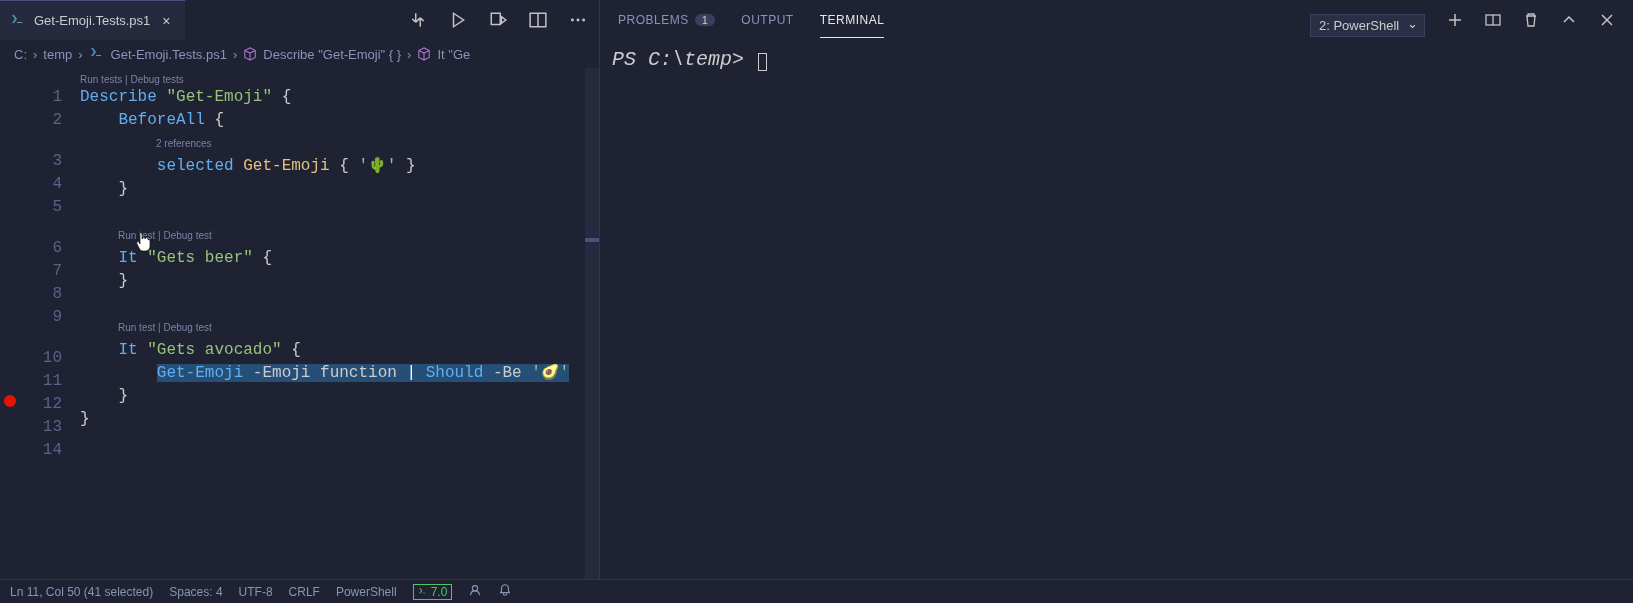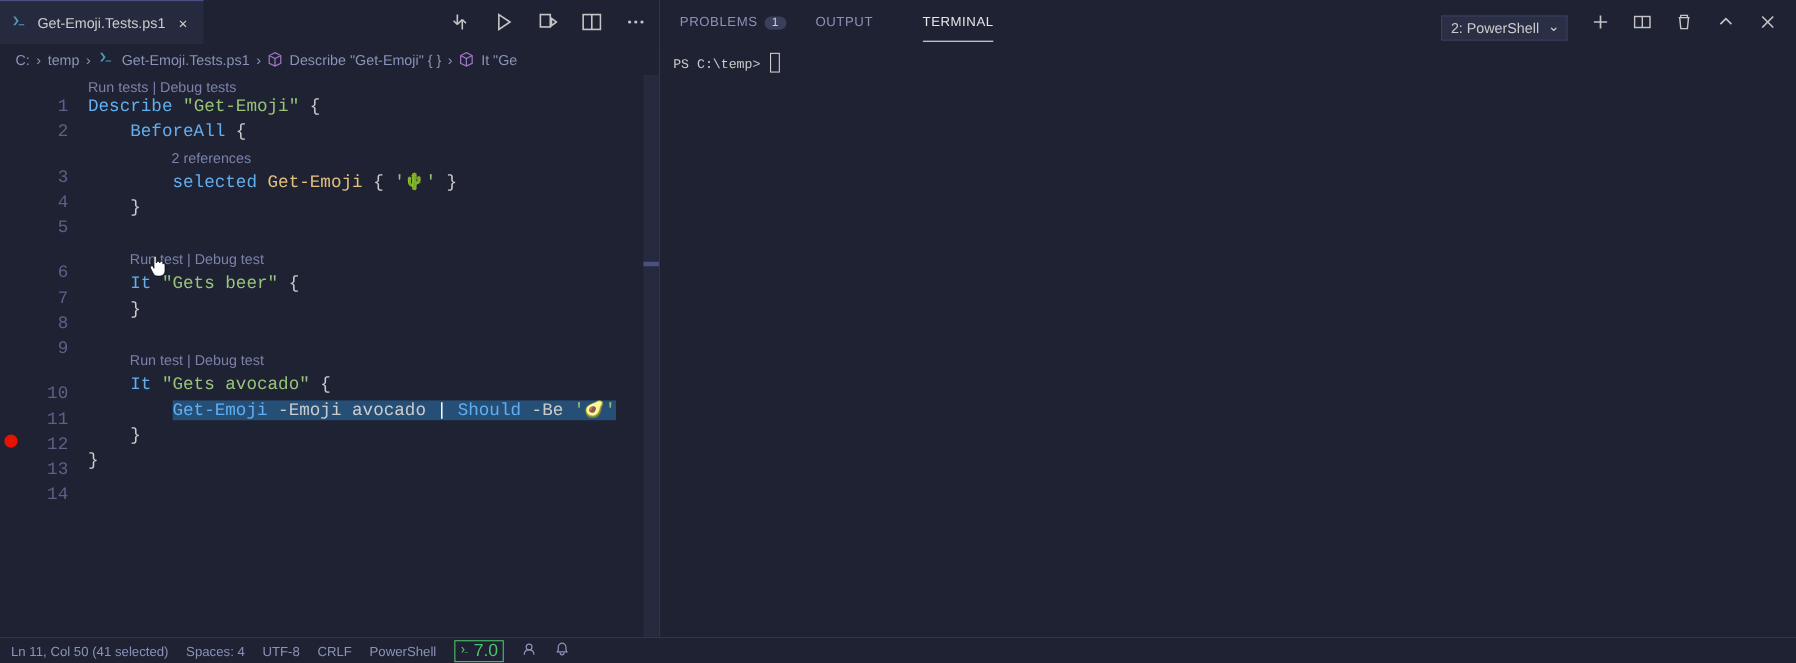--- a/index.html
+++ b/index.html
@@ -96,21 +96,21 @@
   text-align: right;
   color: #5a6288;
   padding-right: 18px;
   user-select: none;
 }
 .gutter div, .code-content > div { height: 23px; line-height: 23px; }
 .code-content { flex:1; position: relative; }
 .codelens {
   position: absolute;
   color: #7a82a8;
-  font-size: 13px;
+  font-size: 10px;
   font-family: "Segoe UI", sans-serif;
   height: 18px;
   line-height: 18px;
 }
 .codelens a { cursor: pointer; }
 .line { white-space: pre; position: relative; }
 .k-cmd { color: #61afef; }
 .k-param { color: #cccccc; }
 .k-str { color: #98c379; }
 .k-punc { color: #cccccc; }
@@ -147,21 +147,20 @@
 .panel-tab {
   color: #8a93b8;
   font-size: 12px;
   letter-spacing: 0.5px;
   cursor: pointer;
   padding: 10px 0;
 }
 .panel-tab.active {
   color: #e7e7e7;
   border-bottom: 1px solid #e7e7e7;
-  margin-left: 19px;
 }
 .badge {
   background: #3a3f5c;
   color: #cccccc;
   border-radius: 10px;
   padding: 0 7px;
   font-size: 11px;
   margin-left: 6px;
 }
 .panel-actions {
@@ -183,43 +182,44 @@
   content: "⌄";
   position: absolute;
   right: 7px; top: 2px;
   color: #cccccc;
   pointer-events:none;
 }
 .panel-actions .picon { width:16px; height:16px; cursor:pointer; color:#c5c5c5; display:flex; align-items:center; justify-content:center;}
 .terminal-body {
   flex: 1;
   font-family: Consolas, "Courier New", monospace;
-  font-size: 12px;
+  font-size: 20px;
   padding: 8px 12px;
   color: #cccccc;
+  font-style: italic;
 }
 .term-cursor { display:inline-block; width:9px; height:18px; border:1px solid #cccccc; vertical-align: text-bottom; margin-left:2px;}
 .status-bar {
   height: 24px;
   background: #1e2233;
   border-top: 1px solid #303550;
   display: flex;
   align-items: center;
   justify-content: flex-start;
   padding: 0 10px;
   gap: 16px;
   font-size: 12px;
   color: #8a93b8;
 }
 .status-bar .item { cursor: pointer; }
 .status-bar .ps-badge {
   color: #4ec36a;
   border: 1px solid #4ec36a;
   padding: 0 4px;
-  font-size: 16px;
+  font-size: 12px;
   display:flex; align-items:center; gap:3px;
 }
 .cursor-hand {
   position: absolute;
   width: 16px; height: 20px;
   pointer-events: none;
   z-index: 100;
 }
 </style>
 </head>
@@ -328,21 +328,21 @@
         <div class="codelens" style="position:relative; left:76px;"><span>2 references</span></div>
         <div class="line">        <span class="k-cmd">selected</span><span class="k-func"> Get-Emoji </span><span class="k-punc">{ </span><span class="k-str">'</span><span class="emoji">🌵</span><span class="k-str">'</span><span class="k-punc"> }</span></div>
         <div class="line">    <span class="k-punc">}</span></div>
         <div class="line"> </div>
         <div class="codelens" style="position:relative; left:38px;"><a>Run test</a> | <a>Debug test</a></div>
         <div class="line">    <span class="k-cmd">It</span><span class="k-str"> "Gets beer"</span><span class="k-punc"> {</span></div>
         <div class="line">    <span class="k-punc">}</span></div>
         <div class="line"> </div>
         <div class="codelens" style="position:relative; left:38px;"><a>Run test</a> | <a>Debug test</a></div>
         <div class="line">    <span class="k-cmd">It</span><span class="k-str"> "Gets avocado"</span><span class="k-punc"> {</span></div>
-        <div class="line">        <span class="sel"><span class="k-cmd">Get-Emoji</span><span class="k-param"> -Emoji </span><span class="k-param">avocado </span><span class="k-bar">|</span><span class="k-cmd"> Should </span><span class="k-param">-Be </span><span class="k-str">'</span><span class="emoji">🥑</span><span class="k-str">'</span></span></div>
+        <div class="line">        <span class="sel"><span class="k-cmd">Get-Emoji</span><span class="k-param"> -Emoji </span><span class="k-param">function </span><span class="k-bar">|</span><span class="k-cmd"> Should </span><span class="k-param">-Be </span><span class="k-str">'</span><span class="emoji">🥑</span><span class="k-str">'</span></span></div>
         <div class="line">    <span class="k-punc">}</span></div>
         <div class="line"><span class="k-punc">}</span></div>
         <div class="line"> </div>
 
         <svg class="cursor-hand" style="top:164px; left:56px;" viewBox="0 0 16 20">
             <path fill="#fff" stroke="#000" stroke-width="0.6" d="M5 1c1 0 1 1 1 1v5l1-1c1-1 2 0 2 1l1-1c1-1 2 0 2 1v1c1-1 2 0 2 1v5c0 3-2 5-5 5H7c-2 0-3-1-4-3l-2-4c-1-2 1-3 2-2l1 2V2c0-1 0-1 1-1z"></path>
           </svg>
       </div>
       <div class="minimap">
         <div class="viewport" style="top:170px;"></div>

